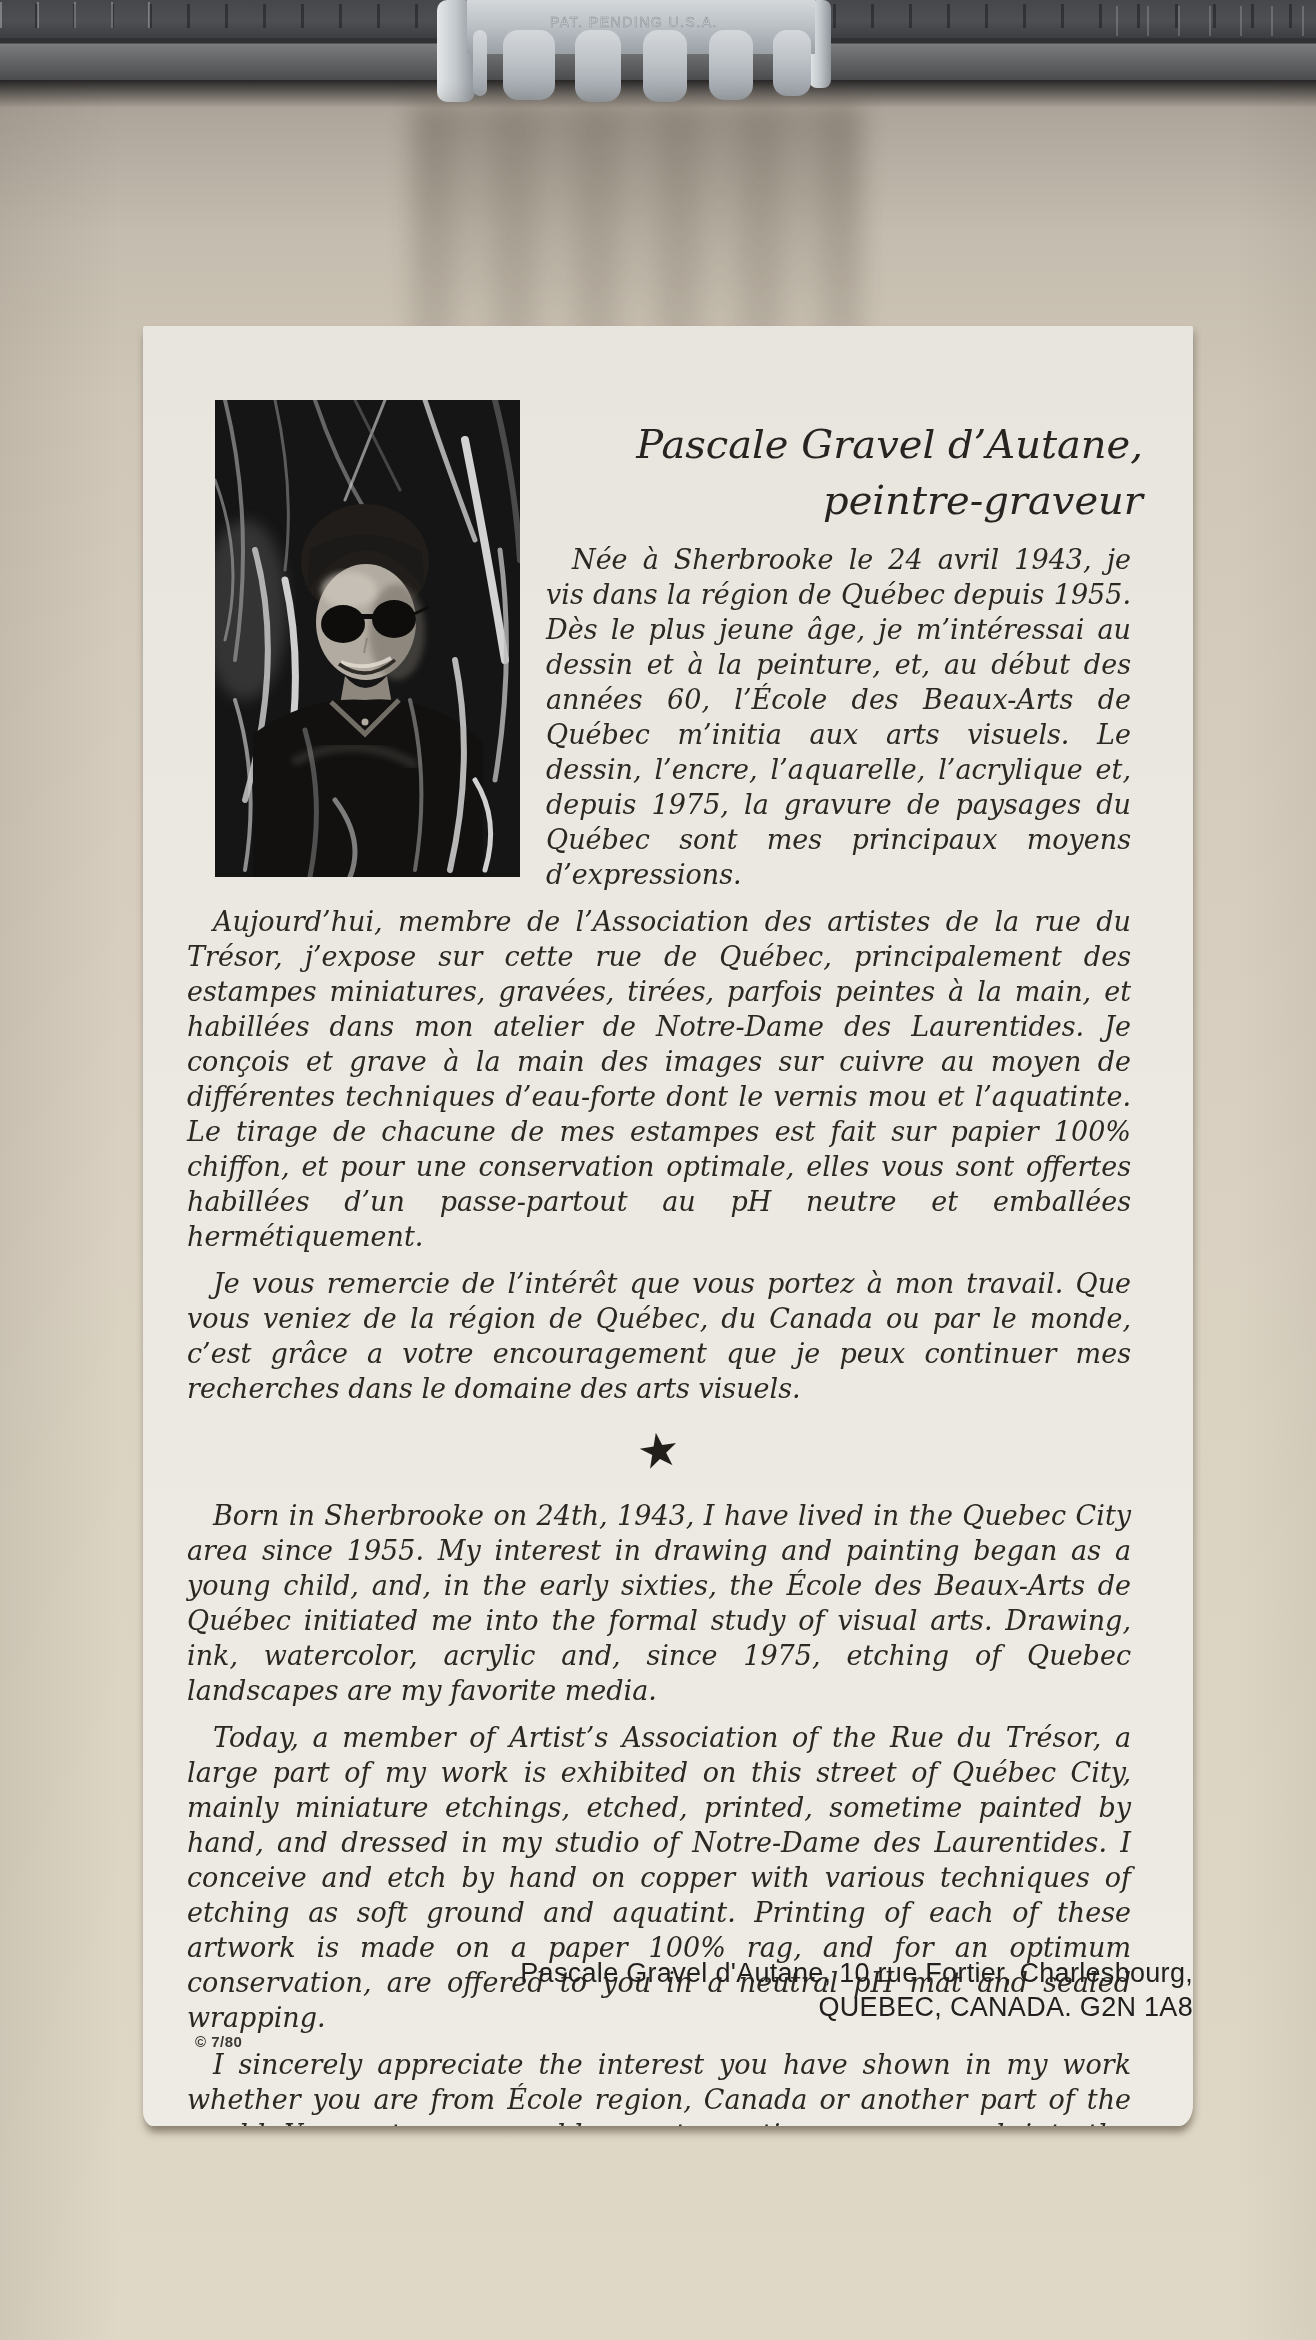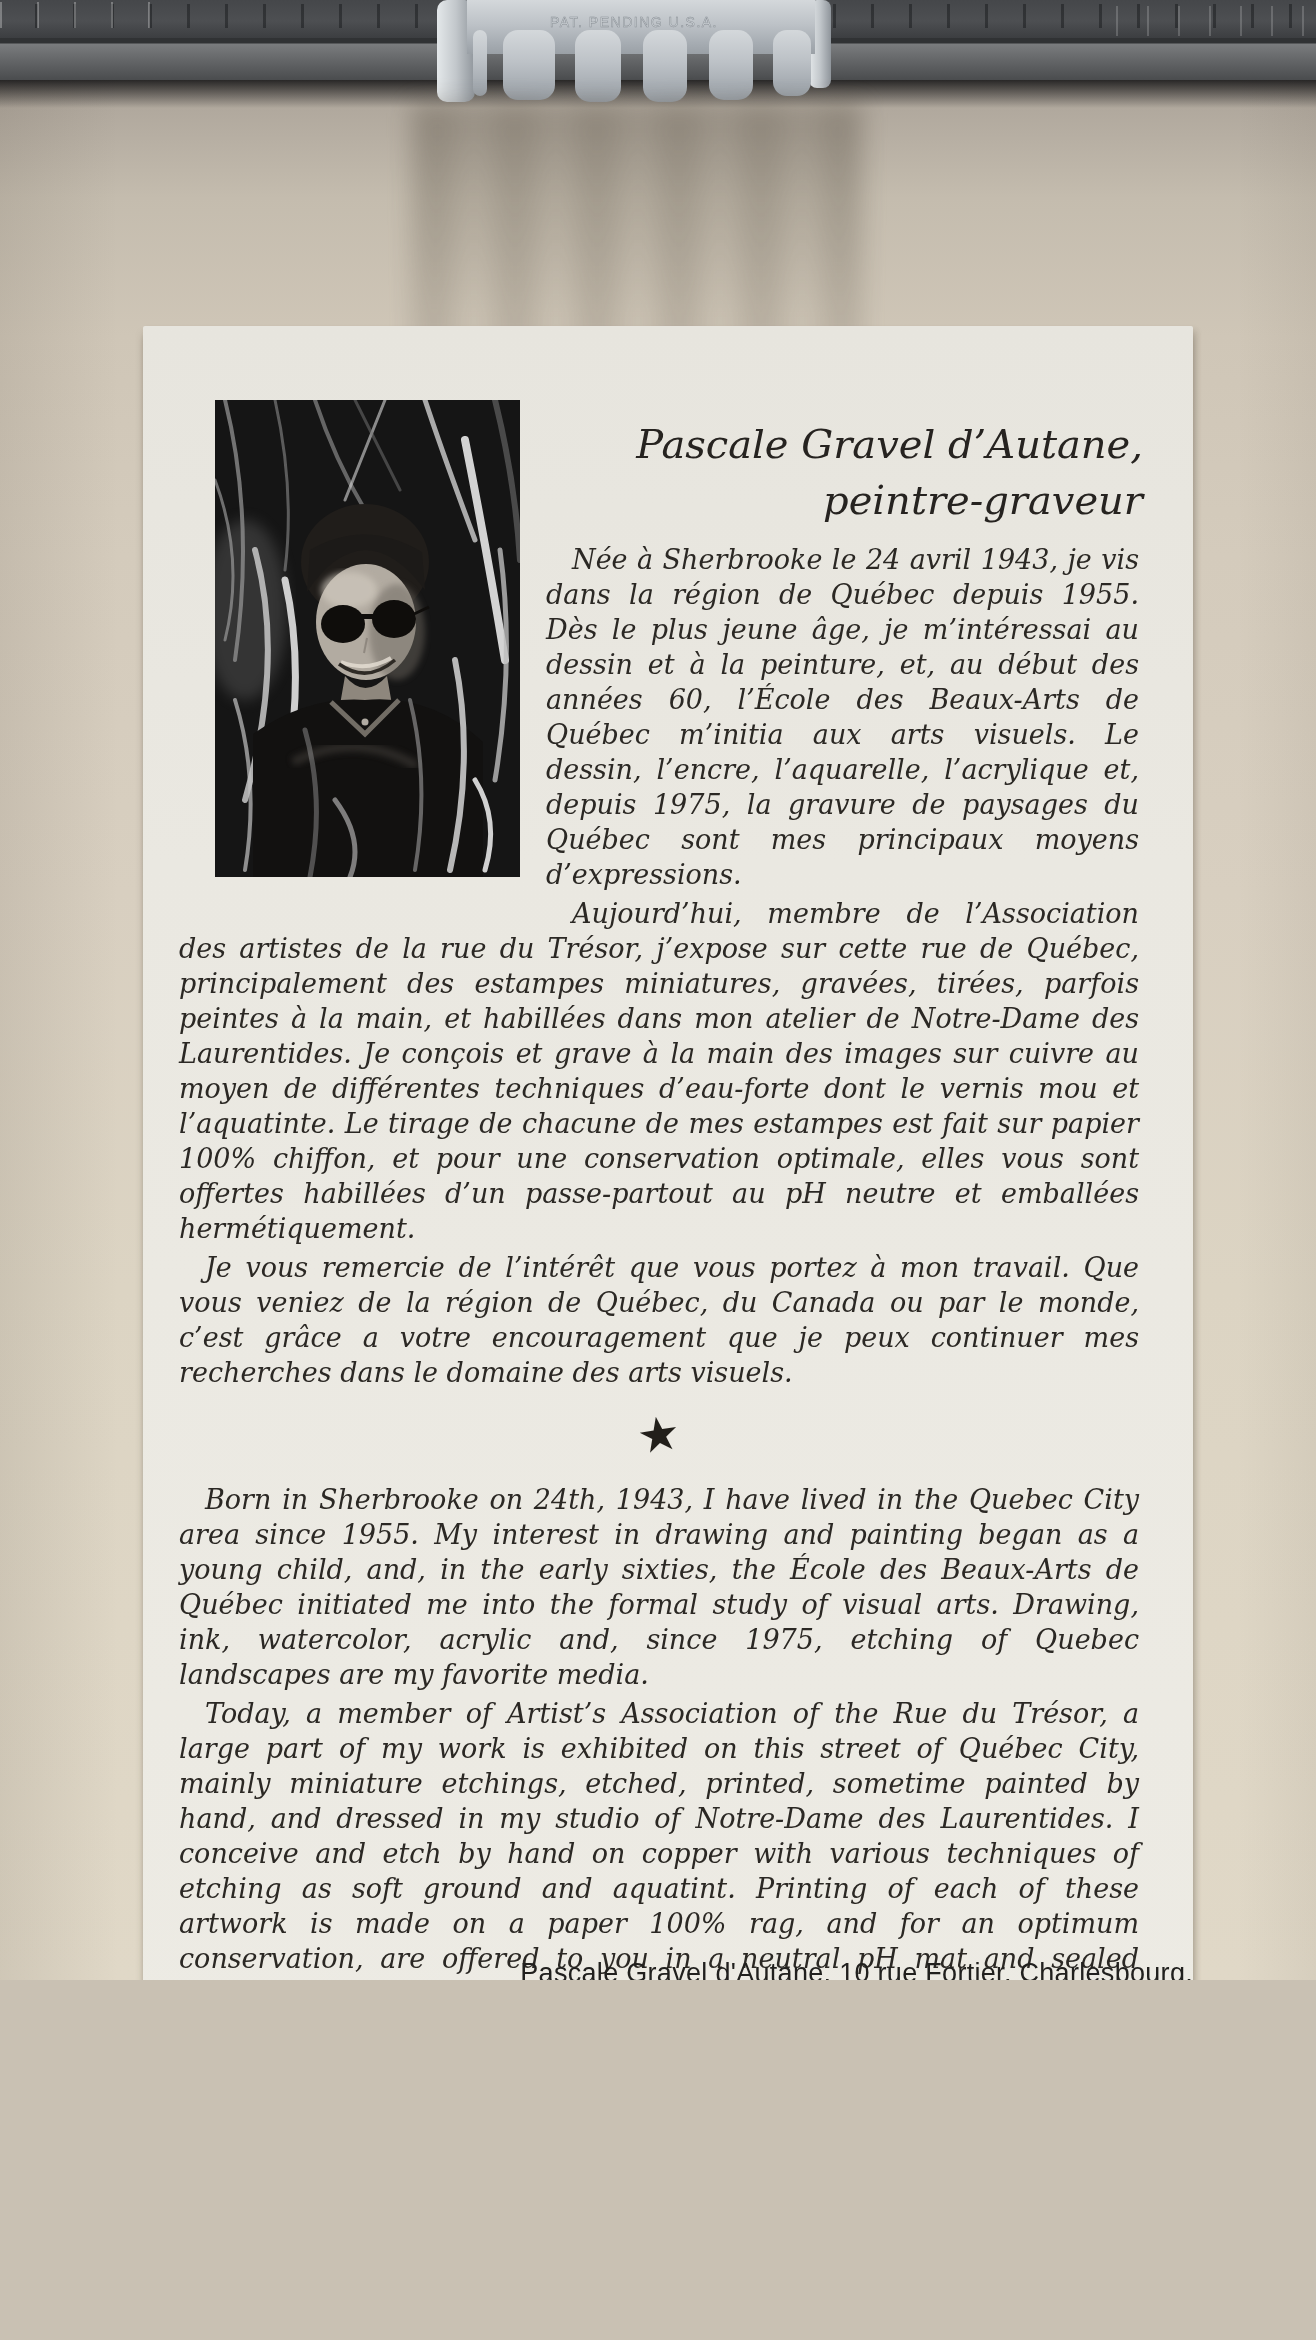--- a/index.html
+++ b/index.html
@@ -1,16 +1,16 @@
 <!DOCTYPE html>
 <html><head>
 <meta charset="utf-8">
 <style>
   html,body{margin:0;padding:0;background:#c9c1b3;}
-  .stage{position:relative;width:1316px;height:1980px;overflow:hidden;
+  .stage{position:relative;width:1316px;height:2340px;overflow:hidden;
     background:
       linear-gradient(90deg, rgba(60,50,40,.10), rgba(60,50,40,0) 9%, rgba(60,50,40,0) 94%, rgba(60,50,40,.06)),
       linear-gradient(180deg,#928b84 0%,#aaa298 4%,#c4bcae 10%,#cfc6b7 17%,#d4cbbc 28%,#d8cfc0 45%,#dcd4c3 65%,#ded6c5 82%,#e0d8c7 100%);
     font-family:"DejaVu Serif", serif;}
   
   .rail{position:absolute;left:0;top:0;width:1316px;height:38px;
     background:linear-gradient(180deg,#45474a,#4d4f52 55%,#3c3e41);}
   .rail-ticks{position:absolute;left:0;top:4px;width:100%;height:24px;opacity:.8;
     background:repeating-linear-gradient(90deg, transparent 0 35px, rgba(16,18,20,.55) 35px 38px);}
   .ruler-left{position:absolute;left:0;top:2px;width:150px;height:26px;opacity:.75;
@@ -36,21 +36,21 @@
     box-shadow:0 8px 9px -2px rgba(75,66,52,.50), 3px 4px 6px rgba(75,66,52,.18);
     padding:64px 50px 0 32px;box-sizing:border-box;overflow:hidden;
     color:#2b2824;}
   
   .photo{float:left;width:305px;height:477px;margin:10px 26px 20px 40px;background:#141414;}
   .photo svg{display:block;}
   
   .title{ text-align:right;font-style:italic;font-size:40px;line-height:56px;
     margin:26px 0 14px;color:#262320;}
   .p{font-size:27px;line-height:35px;font-style:italic;text-align:justify;
-    text-indent:26px;margin:4px;color:#2b2824;}
+    text-indent:26px;margin:12px;color:#2b2824;}
   .star-row{clear:none;text-align:center;margin:20px 0 24px;}
   .star{display:inline-block;font-size:48px;line-height:48px;color:#221f1a;
     transform:rotate(-9deg);font-style:normal;}
   .signature{text-align:right;font-style:italic;font-size:42px;margin:20px 4px 8px 0;color:#262320;}
   .address{position:absolute;left:0;right:0;bottom:102px;text-align:right;
     font-family:"Liberation Sans", sans-serif;font-style:normal;
     font-size:27px;line-height:34px;color:#21201e;letter-spacing:.3px;}
   .copyright{position:absolute;left:52px;bottom:76px;
     font-family:"Liberation Sans", sans-serif;font-style:normal;
     font-size:15px;font-weight:bold;color:#3a3834;letter-spacing:.5px;}

